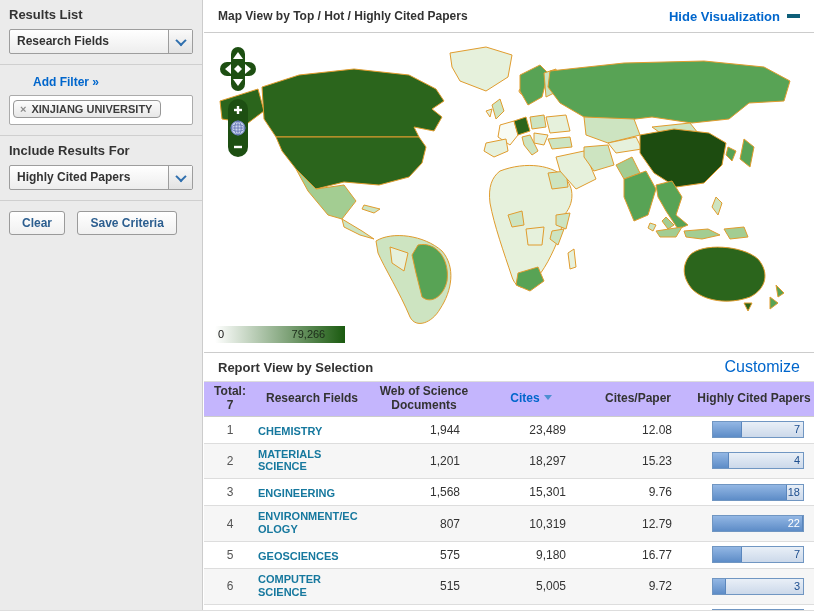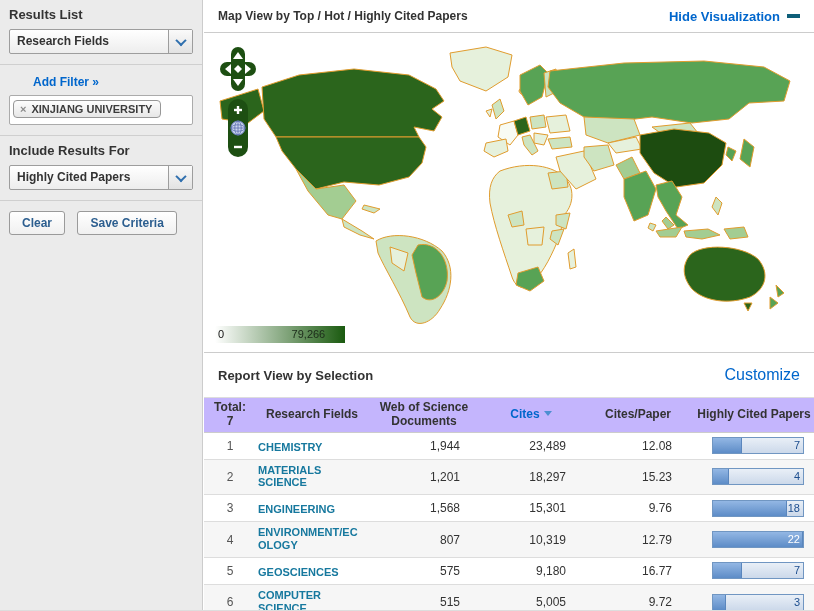--- a/index.html
+++ b/index.html
@@ -40,21 +40,21 @@
   #map-wrap{position:relative;height:319px;background:#fff;overflow:hidden;}
   #world-svg{position:absolute;left:0;top:6px;}
   #world-svg path,#world-svg ellipse{stroke:var(--map-border);stroke-width:1;stroke-linejoin:round;}
   .g0{fill:#f8fbf3}.g1{fill:#e6f1dc}.g2{fill:#cde4c1}.g3{fill:#a3cd92}.g4{fill:#58a355}.g5{fill:#2b651c}.g6{fill:#1d4c10}
   #pan-ctl{position:absolute;left:16px;top:14px;}
   #legend{position:absolute;left:11px;bottom:9px;width:130px;height:17px;background:linear-gradient(to right,#ffffff,#1a5a0f);}
   #legend .lg-min{position:absolute;left:3px;top:2px;font-size:11px;color:#111;}
   #legend .lg-max{position:absolute;left:42%;top:2px;font-size:11px;color:#1c2b1a;margin-left:22px;}
 
   
-  .reportbar{height:46px;display:flex;align-items:center;justify-content:space-between;padding:0 14px;border-top:1px solid var(--panel-border);border-bottom:1px solid #ddd;background:#fff;}
+  .reportbar{height:30px;display:flex;align-items:center;justify-content:space-between;padding:0 14px;border-top:1px solid var(--panel-border);border-bottom:1px solid #ddd;background:#fff;}
   .reportbar .r-title{font-size:13px;font-weight:bold;color:#333;}
   .reportbar .r-link{font-size:16px;color:var(--link-blue);text-decoration:none;cursor:pointer;}
 
   
   table.rpt{width:610px;border-collapse:collapse;table-layout:fixed;}
   .rpt thead th{background:#c4b5fd;border-bottom:1px solid #ccc;font-size:12px;font-weight:bold;color:#333;text-align:center;padding:3px 2px;line-height:1.15;vertical-align:middle;height:32px;margin-top:36px;}
   .rpt th.th-cites{color:var(--link-blue);cursor:pointer;}
   .sort-arrow{display:inline-block;width:0;height:0;border-left:4px solid transparent;border-right:4px solid transparent;border-top:5px solid #4d8fd1;margin-left:4px;vertical-align:2px;}
   .rpt tbody tr{border-bottom:1px solid #ddd;background:#fff;}
   .rpt tbody tr.alt{background:#f6f6f6;}

